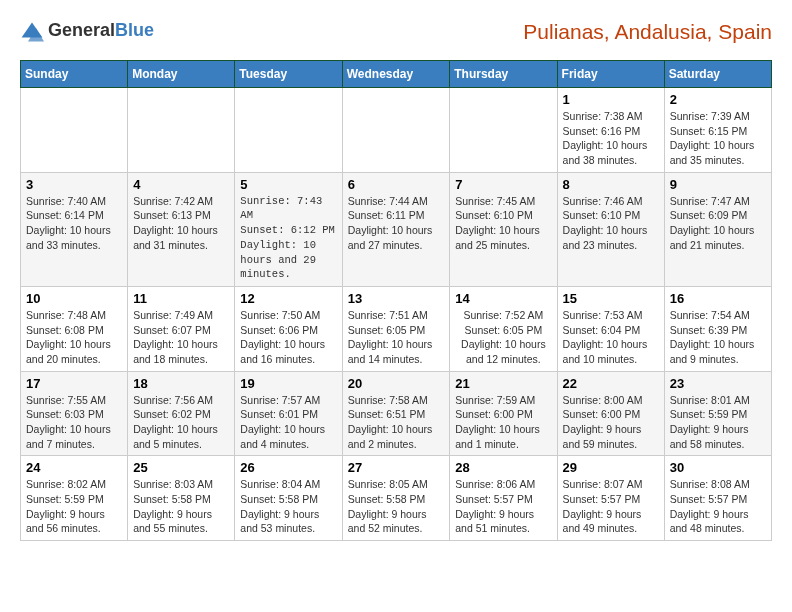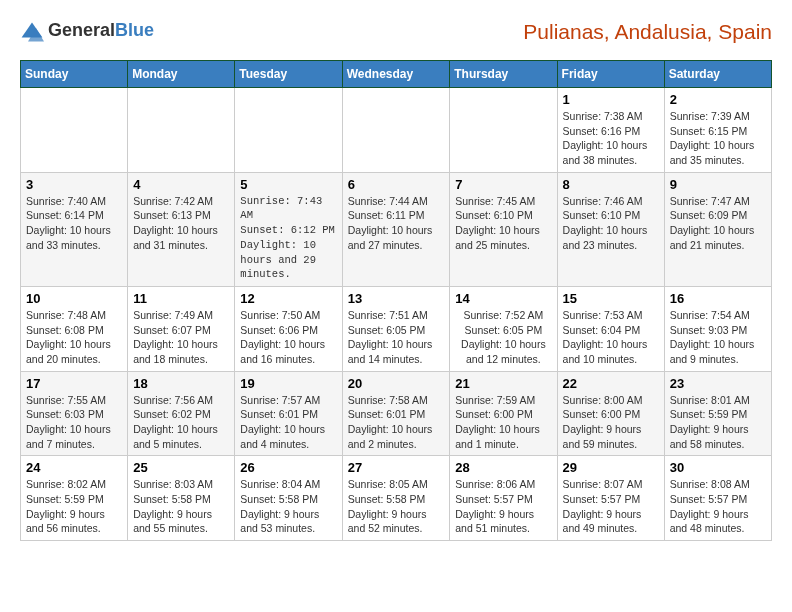--- a/index.html
+++ b/index.html
@@ -214,21 +214,21 @@
         </td>
         <td>
           <span class="day-number">15</span>
           <div class="day-info" style="white-space: pre-line;">Sunrise: 7:53 AM
 Sunset: 6:04 PM
 Daylight: 10 hours and 10 minutes.</div>
         </td>
         <td>
           <span class="day-number">16</span>
           <div class="day-info" style="white-space: pre-line;">Sunrise: 7:54 AM
-Sunset: 9:03 PM
+Sunset: 6:39 PM
 Daylight: 10 hours and 9 minutes.</div>
         </td>
       </tr>
       <tr>
         <td>
           <span class="day-number">17</span>
           <div class="day-info" style="white-space: pre-line;">Sunrise: 7:55 AM
 Sunset: 6:03 PM
 Daylight: 10 hours and 7 minutes.</div>
         </td>
@@ -240,21 +240,21 @@
         </td>
         <td>
           <span class="day-number">19</span>
           <div class="day-info" style="white-space: pre-line;">Sunrise: 7:57 AM
 Sunset: 6:01 PM
 Daylight: 10 hours and 4 minutes.</div>
         </td>
         <td>
           <span class="day-number">20</span>
           <div class="day-info" style="white-space: pre-line;">Sunrise: 7:58 AM
-Sunset: 6:01 PM
+Sunset: 6:51 PM
 Daylight: 10 hours and 2 minutes.</div>
         </td>
         <td>
           <span class="day-number">21</span>
           <div class="day-info" style="white-space: pre-line;">Sunrise: 7:59 AM
 Sunset: 6:00 PM
 Daylight: 10 hours and 1 minute.</div>
         </td>
         <td>
           <span class="day-number">22</span>

